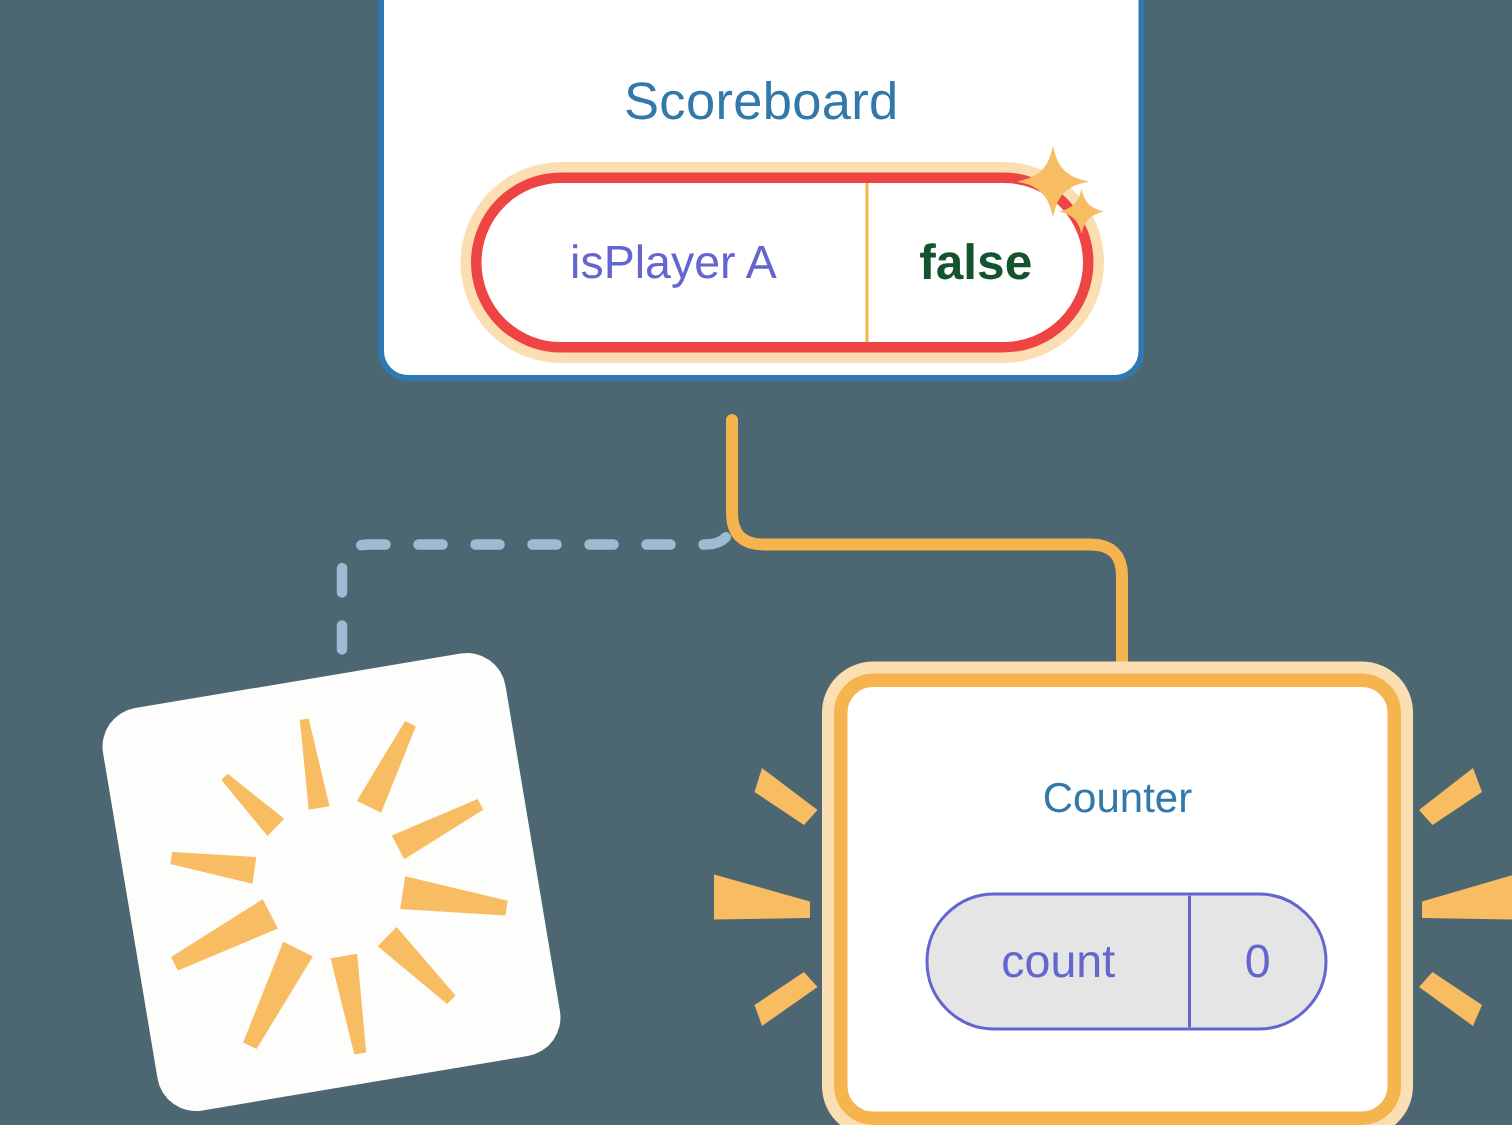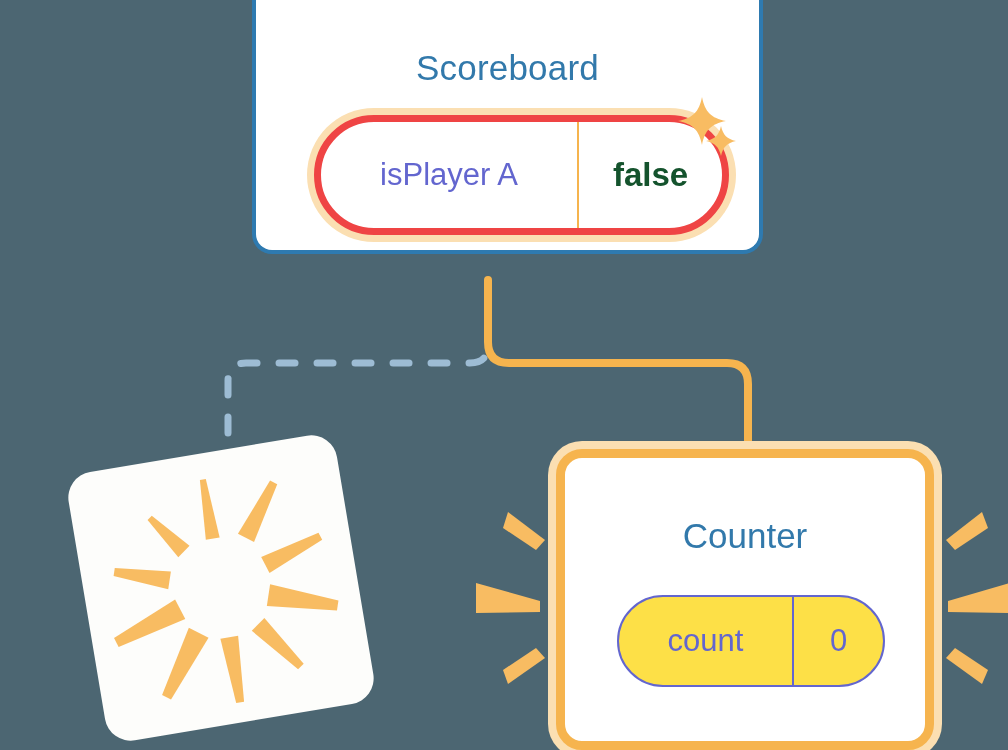--- a/index.html
+++ b/index.html
@@ -108,31 +108,31 @@
     box-sizing: border-box;
     box-shadow: 0 0 0 8px #fbdfb2;
     z-index: 5;
   }
   .counter-title {
     position: absolute;
     left: 0;
     top: 58px;
     width: 100%;
     text-align: center;
-    font-size: 35px;
+    font-size: 28px;
     color: #3279ab;
   }
   .pill-blue {
     position: absolute;
     left: 52px;
     top: 137px;
     width: 268px;
     height: 92px;
     border-radius: 46px;
-    background: #fde047;
+    background: #e5e5e5;
     border: 2px solid #6366cf;
     box-sizing: border-box;
     display: flex;
     align-items: stretch;
   }
   .pill-blue .cell-key {
     flex: 0 0 175px;
     display: flex;
     align-items: center;
     justify-content: center;

